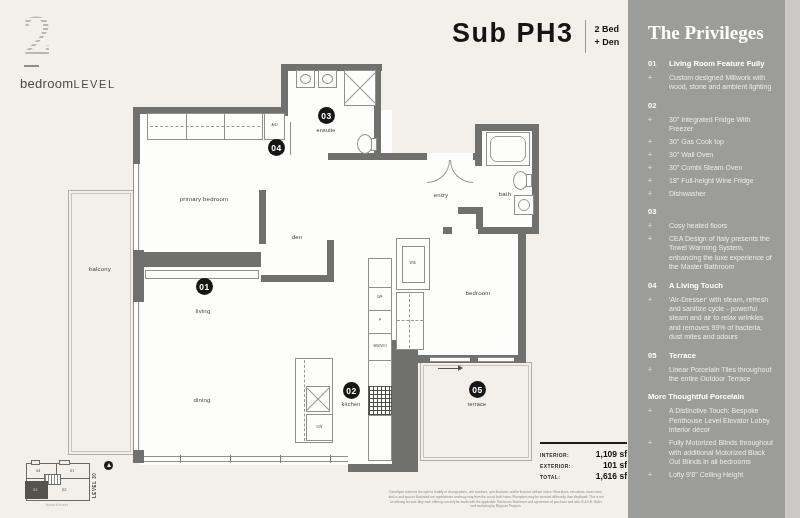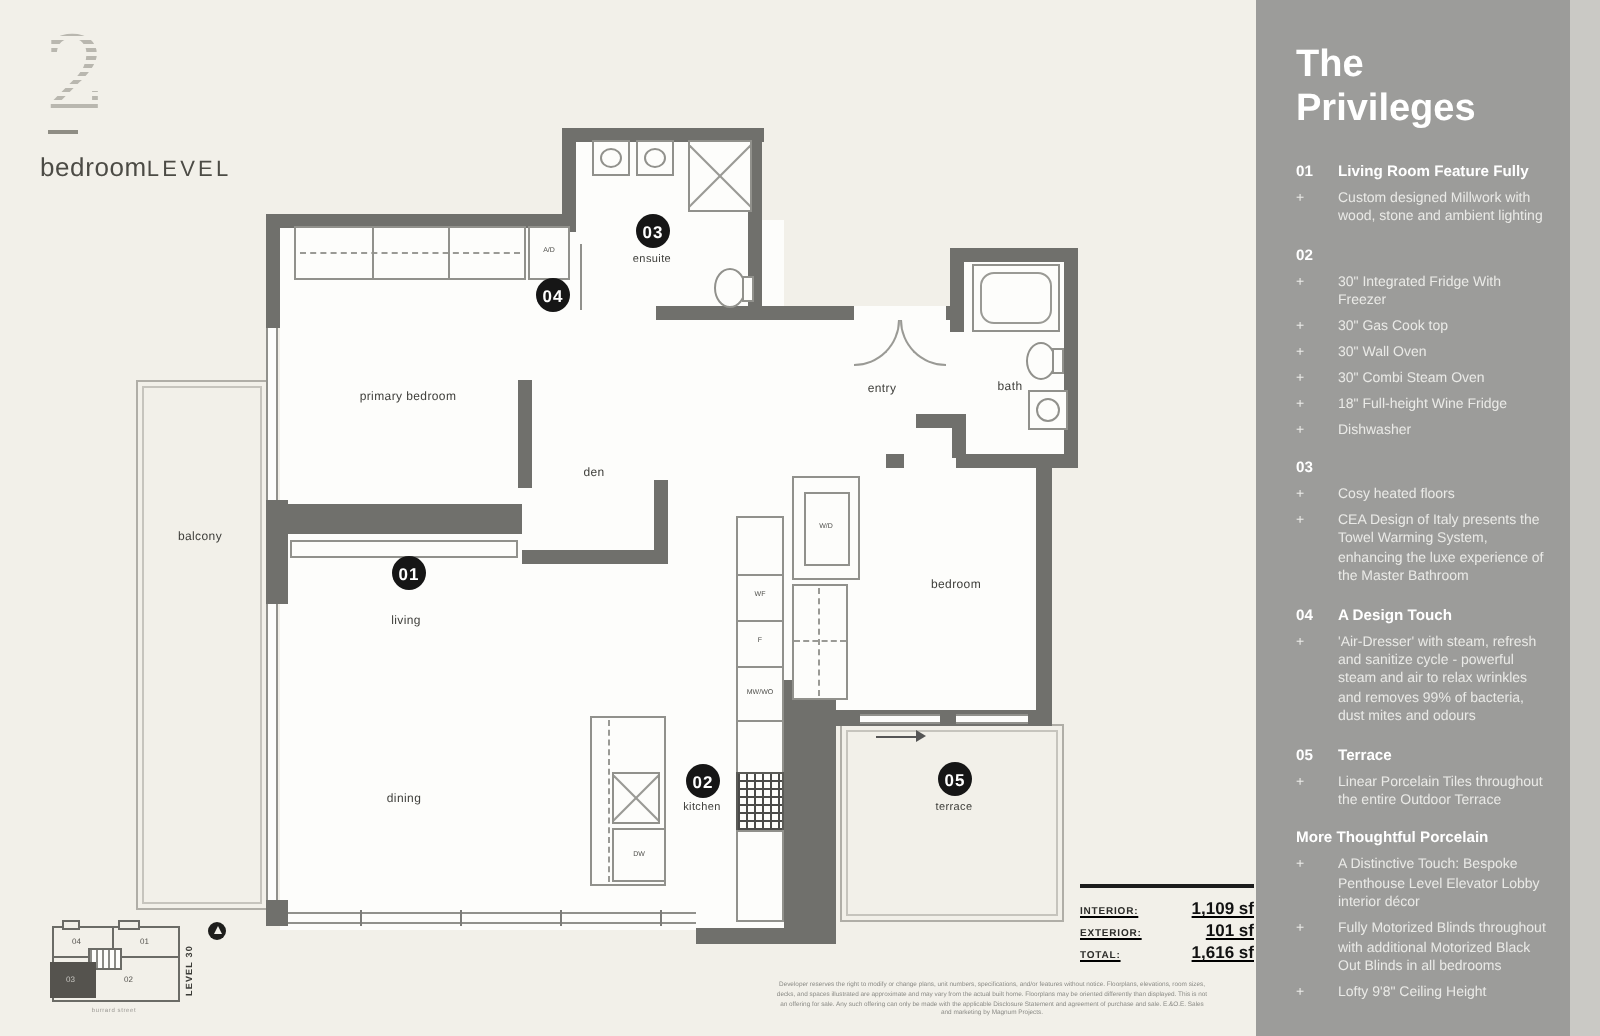--- a/index.html
+++ b/index.html
@@ -16,21 +16,21 @@
   .logo-name .up{font-size:11px;letter-spacing:1.6px;}
   
   .header{position:absolute;left:452px;top:20px;display:flex;align-items:flex-start;}
   .plan-name{font-size:27px;font-weight:bold;letter-spacing:1.5px;color:#141414;line-height:1;}
   .hdr-div{width:1px;height:33px;background:#9b9b96;margin:0 9px 0 11px;}
   .plan-type{font-size:9px;font-weight:bold;color:#141414;line-height:1.45;padding-top:3px;}
   
   .sidebar{position:absolute;left:628px;top:0;width:157px;height:518px;background:#9c9c9a;
            box-sizing:border-box;padding:22px 12px 0 20px;color:#fff;}
   .sidebar-edge{position:absolute;left:785px;top:0;width:15px;height:518px;background:#cac9c5;}
-  .sb-title{font-size:19px;font-weight:bold;margin:0 0 15px;}
+  .sb-title{font-size:19px;font-weight:bold;margin:0 0 15px;font-family:Liberation Serif, serif;}
   .sb-sec{margin-bottom:9px;}
   .sb-head{display:flex;font-size:7.6px;font-weight:bold;line-height:1.3;margin-bottom:4px;}
   .sb-num{width:21px;flex:none;}
   .sb-it{display:flex;font-size:7px;line-height:1.35;color:#eaeae7;margin-bottom:3.5px;}
   .sb-plus{width:21px;flex:none;}
   
   .wall{position:absolute;background:#70706c;}
   .fill{position:absolute;background:#fdfdfb;}
   .thin{position:absolute;background:#fdfdfb;border:1px solid #91918c;box-sizing:border-box;}
   .out{position:absolute;border:1px solid #b0aea7;box-sizing:border-box;}
@@ -55,21 +55,21 @@
   .cook{position:absolute;box-sizing:border-box;border:1px solid #5a5a56;background-color:#fdfdfb;
         background-image:repeating-linear-gradient(0deg,#4a4a48 0 1px,transparent 1px 4px),
                          repeating-linear-gradient(90deg,#4a4a48 0 1px,transparent 1px 4px);}
   .applab{position:absolute;font-size:3.5px;line-height:1;color:#4e4e4a;text-align:center;}
   .arrow-line{position:absolute;height:1px;background:#555;}
   .arrow-head{position:absolute;width:0;height:0;border-top:3px solid transparent;
         border-bottom:3px solid transparent;border-left:5px solid #555;}
   
   .stats{position:absolute;left:540px;top:442px;width:87px;}
   .stats-rule{height:2px;background:#1c1c1c;margin-bottom:5px;}
-  .stat-row{display:flex;justify-content:space-between;align-items:baseline;margin-bottom:1px;text-decoration:underline;}
+  .stat-row{display:flex;justify-content:space-between;align-items:baseline;margin-bottom:1px;}
   .stat-label{font-size:5px;font-weight:bold;letter-spacing:.4px;color:#2b2b28;}
   .stat-value{font-size:8.5px;font-weight:bold;color:#111;}
   
   .keyplan{position:absolute;left:24px;top:455px;width:100px;height:58px;}
   .kp-outline{position:absolute;left:2px;top:8px;width:64px;height:38px;border:1px solid #6b6b66;box-sizing:border-box;}
   .kp-bump{position:absolute;border:1px solid #6b6b66;background:#f2f0e9;box-sizing:border-box;}
   .kp-line{position:absolute;background:#6b6b66;}
   .kp-core{position:absolute;left:20px;top:19px;width:17px;height:11px;border:1px solid #6b6b66;box-sizing:border-box;
         background-color:#fdfdfb;background-image:repeating-linear-gradient(90deg,#8a8a85 0 1px,transparent 1px 3px);}
   .kp-dark{position:absolute;left:1px;top:26px;width:23px;height:18px;background:#55534e;}
@@ -89,20 +89,28 @@
 <body>
 
 <div class="page">
 
   <div class="logo">
     <div class="logo-2">2</div>
     <div class="logo-rule"></div>
     <div class="logo-name"><span>bedroom</span><span class="up">LEVEL</span></div>
   </div>
 
+  <div class="header">
+    <div class="plan-name">Sub PH3</div>
+    <div class="hdr-div"></div>
+    <div class="plan-type">
+      <div>2 Bed</div>
+      <div>+ Den</div>
+    </div>
+  </div>
 
   <div>
 
     <div class="fill" style="left:140px;top:110px;width:252px;height:355px;"></div>
     <div class="fill" style="left:283px;top:66px;width:97px;height:94px;"></div>
     <div class="fill" style="left:380px;top:158px;width:100px;height:74px;"></div>
     <div class="fill" style="left:477px;top:126px;width:60px;height:104px;"></div>
     <div class="fill" style="left:392px;top:230px;width:134px;height:132px;"></div>
 
     <div class="out" style="left:68px;top:190px;width:66px;height:265px;"></div>
@@ -318,21 +326,21 @@
           <div class="sb-it">
             <span class="sb-plus">+</span>
             <span>CEA Design of Italy presents the Towel Warming System, enhancing the luxe experience of the Master Bathroom</span>
           </div>
         </div>
     </div>
 
     <div class="sb-sec">
       <div class="sb-head">
         <span class="sb-num">04</span>
-        <span>A Design Touch</span>
+        <span>A Living Touch</span>
       </div>
       <div>
 
       <div class="sb-it">
             <span class="sb-plus">+</span>
             <span>'Air-Dresser' with steam, refresh and sanitize cycle - powerful steam and air to relax wrinkles and removes 99% of bacteria, dust mites and odours</span>
           </div>
         </div>
     </div>
 

